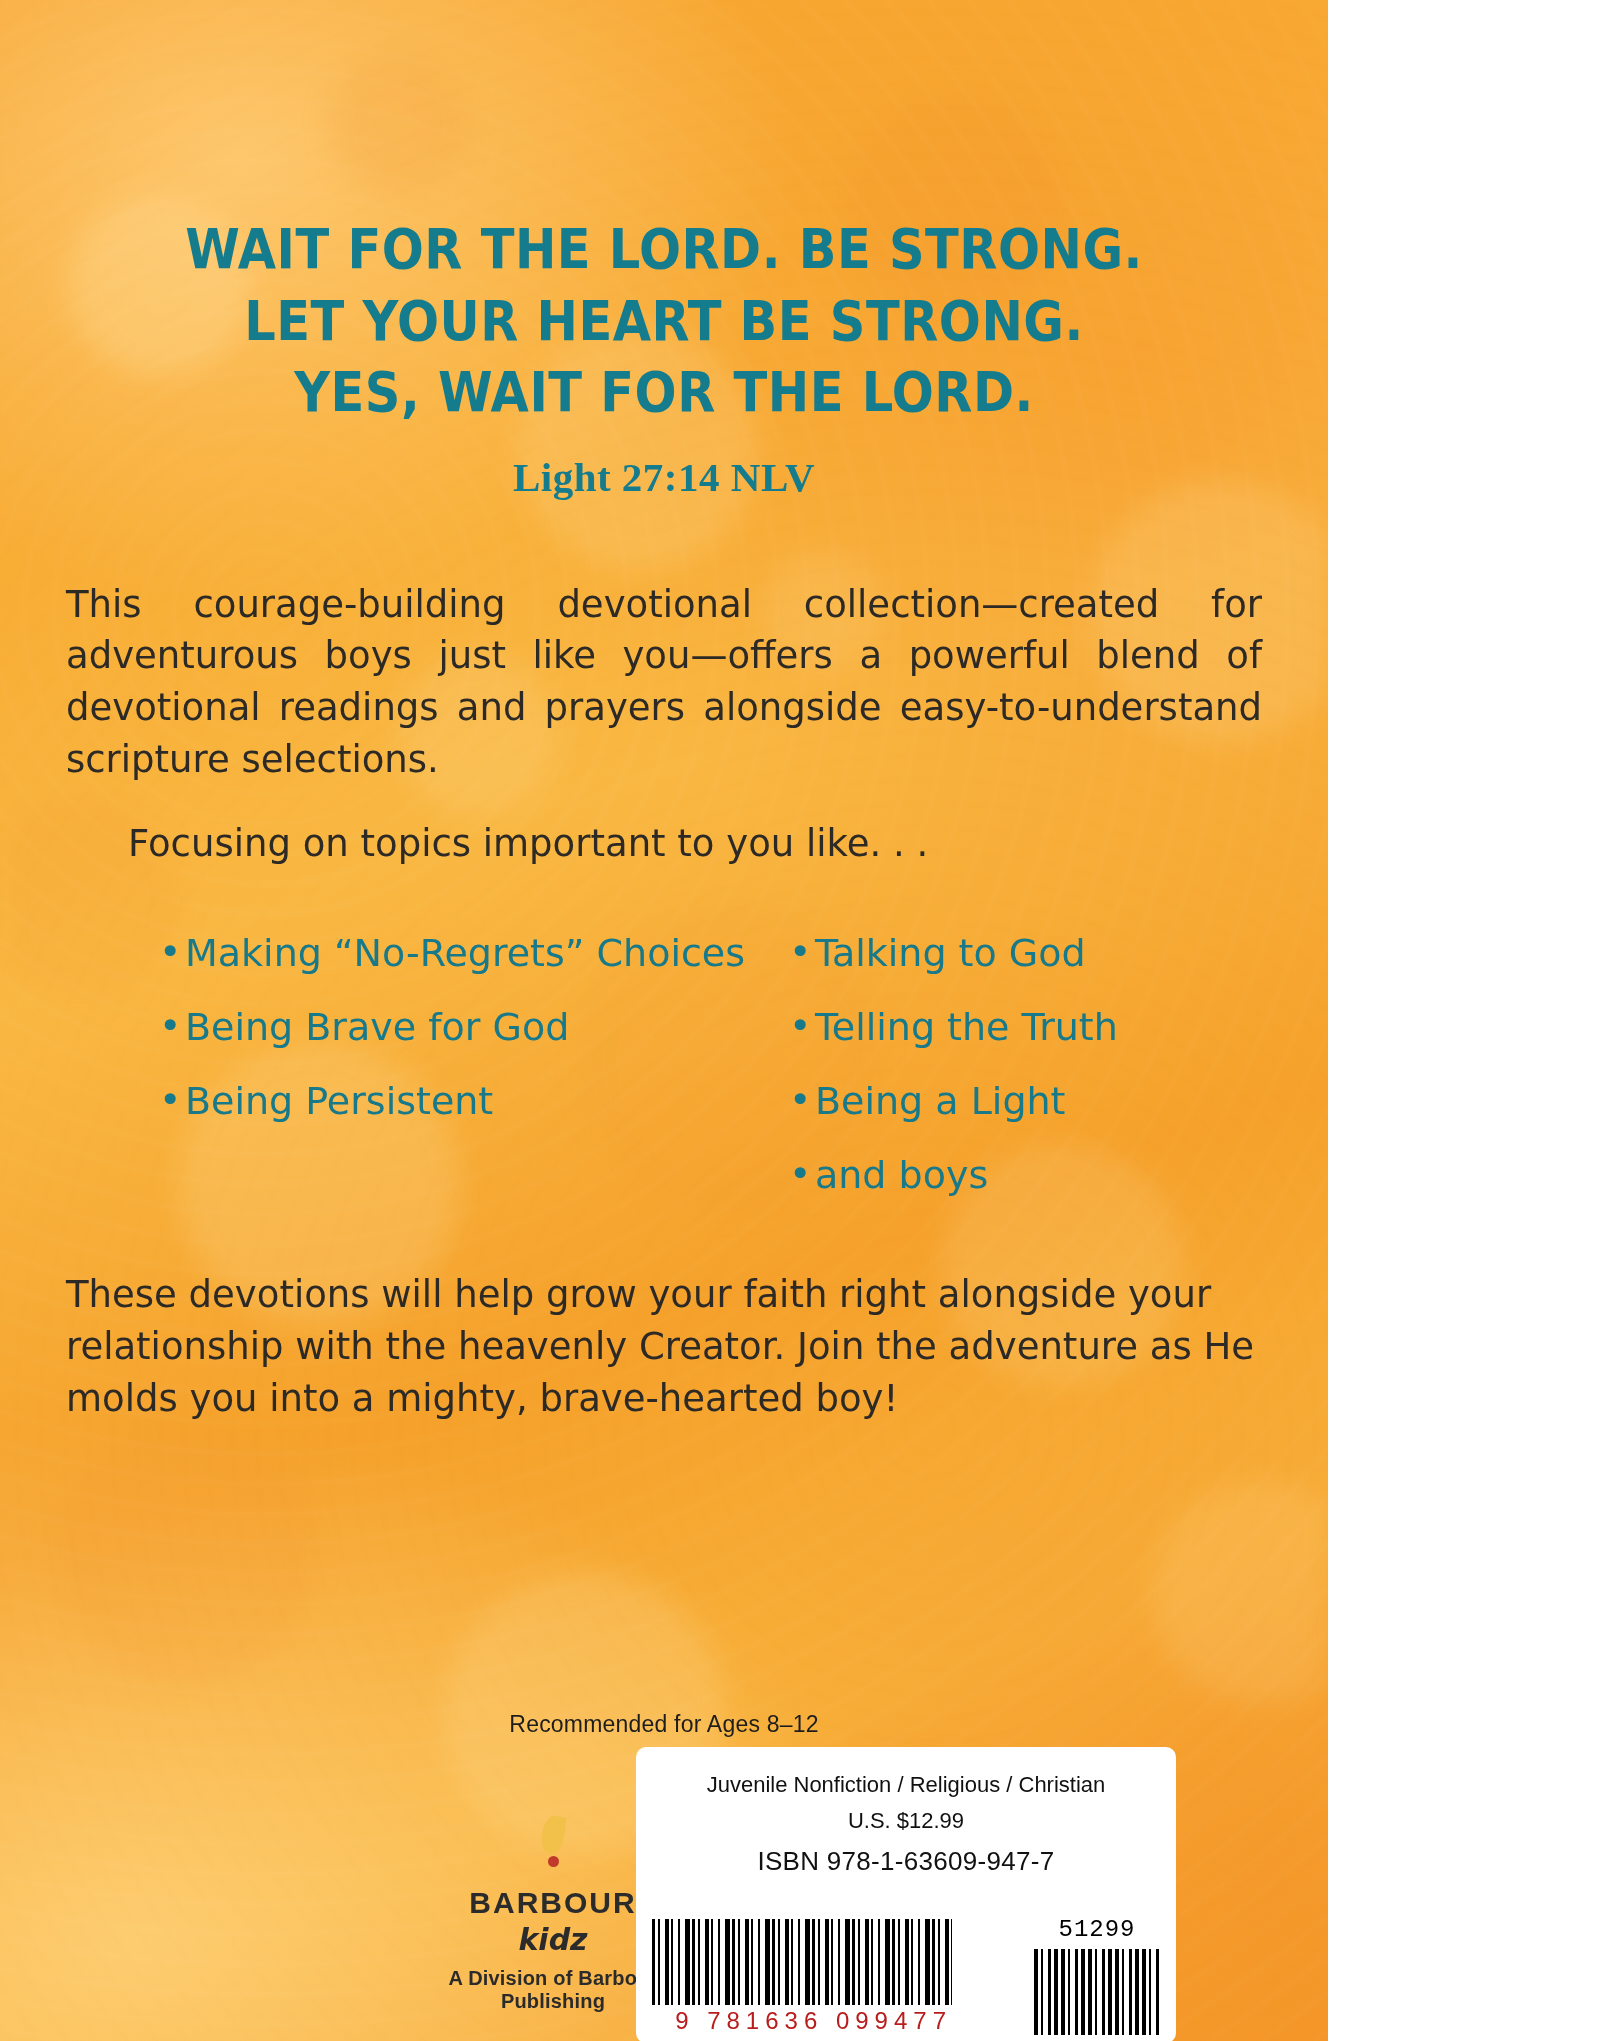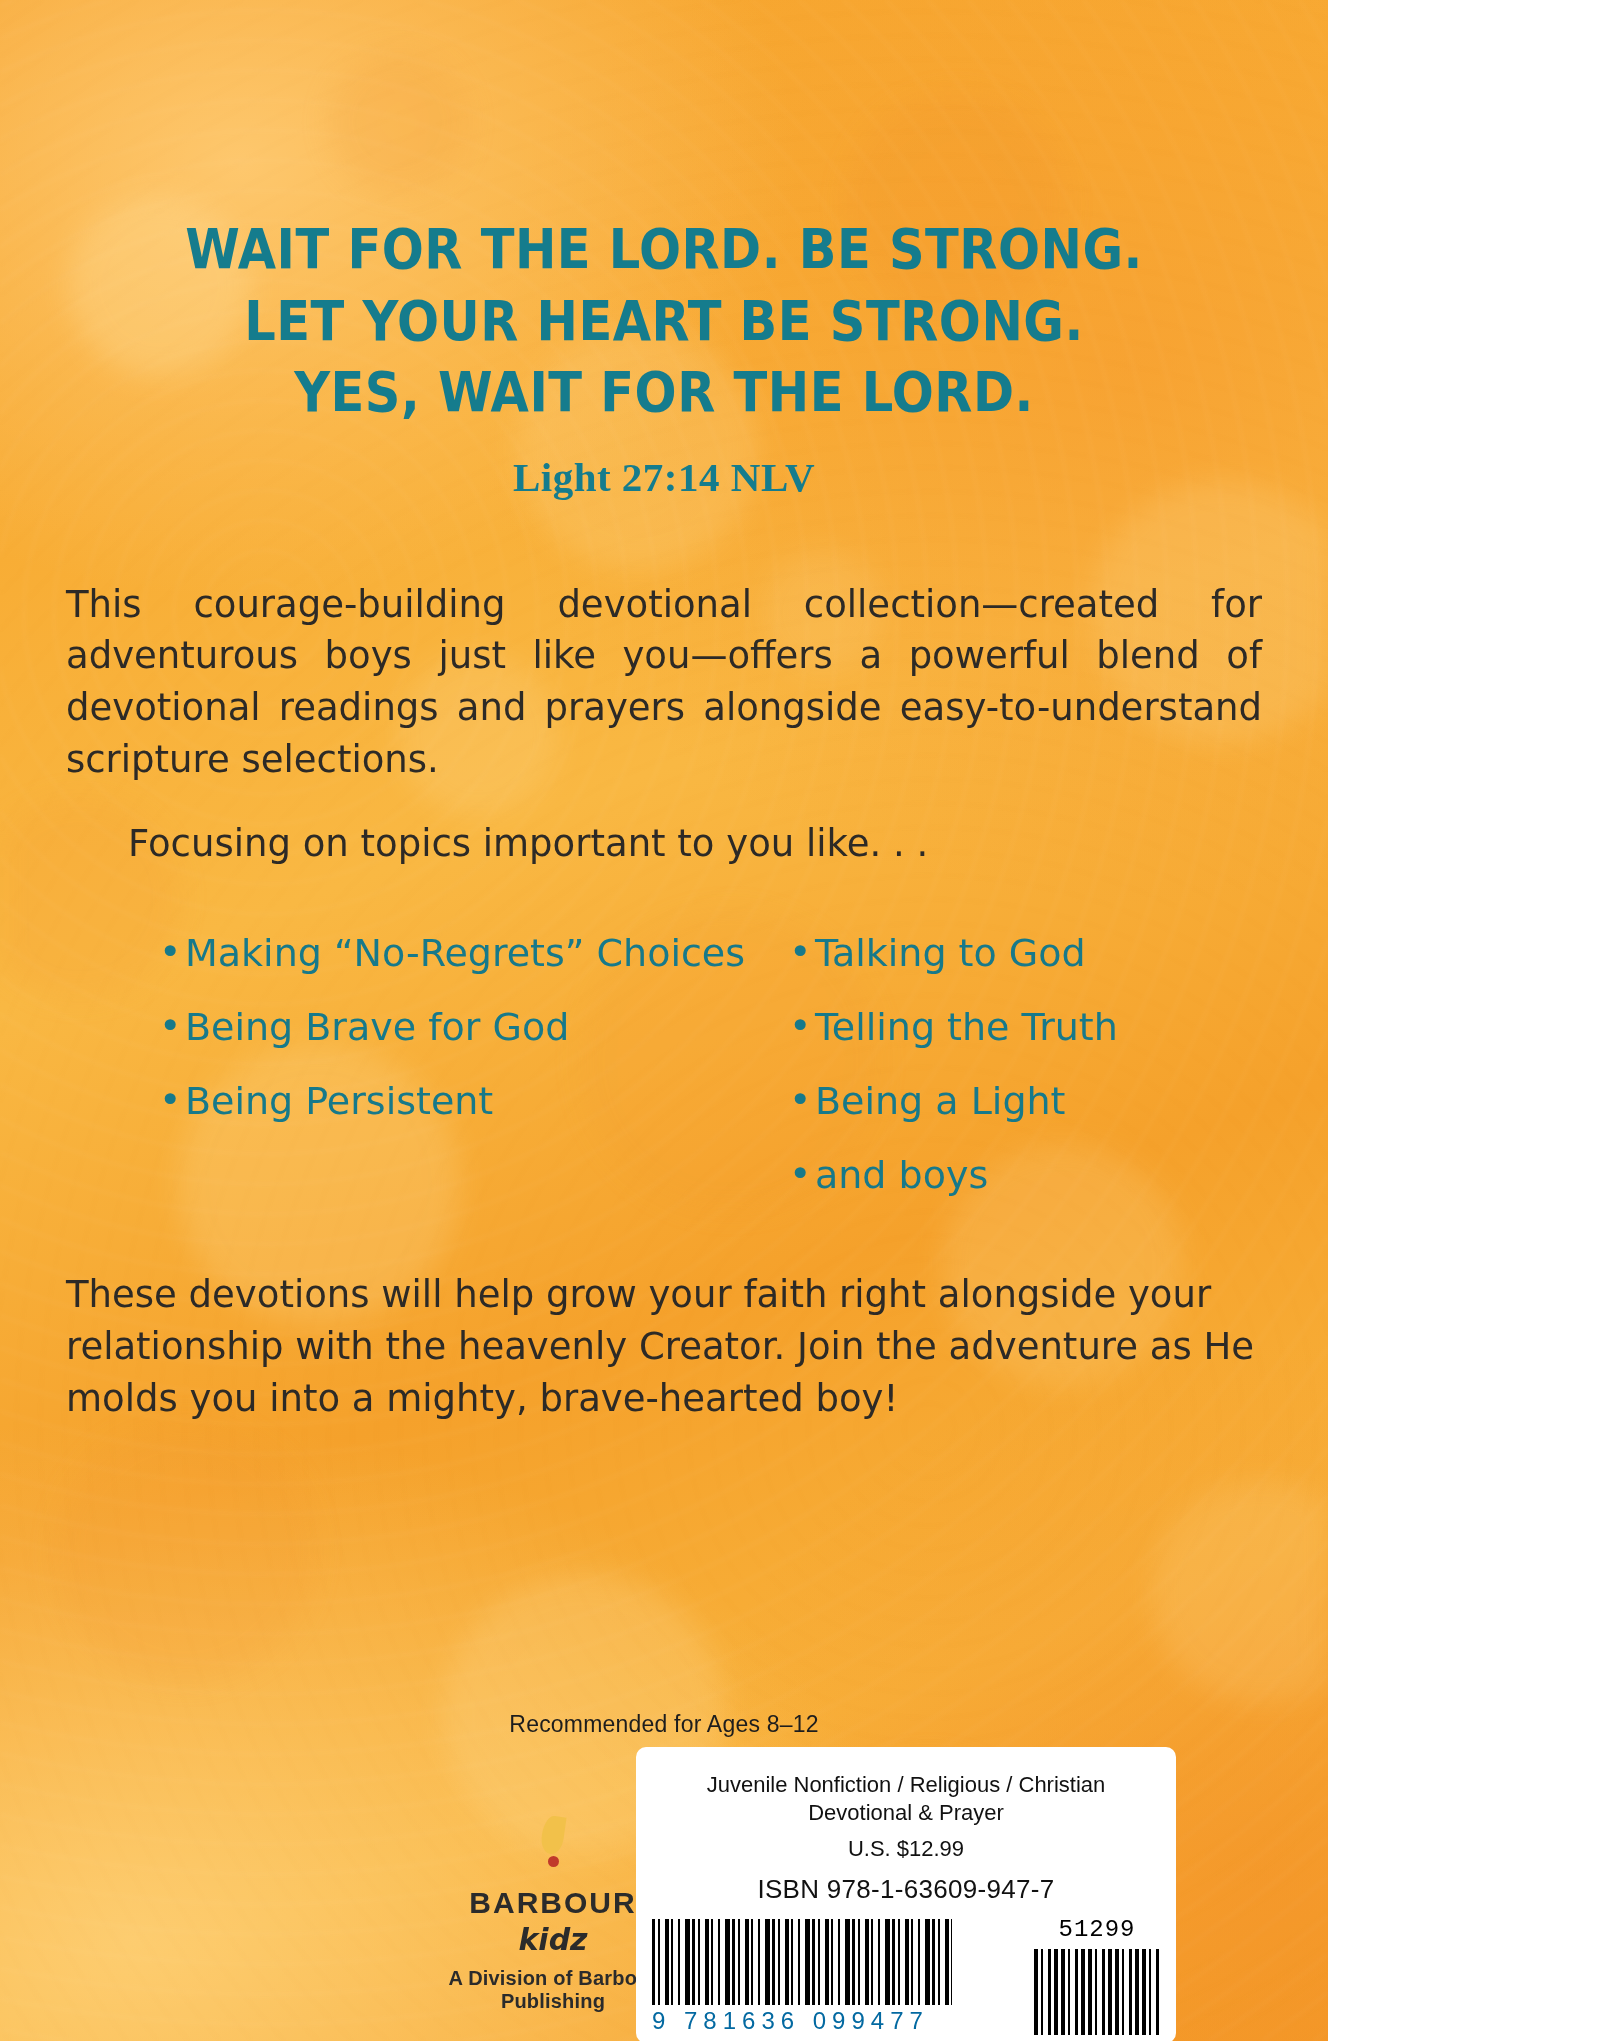--- a/index.html
+++ b/index.html
@@ -205,23 +205,23 @@
     width: 126px;
     height: 86px;
     background-image: repeating-linear-gradient(90deg,
       #000 0 4px, #fff 4px 7px, #000 7px 9px, #fff 9px 14px,
       #000 14px 17px, #fff 17px 20px, #000 20px 24px, #fff 24px 27px);
   }
   .bc-digits {
     font-family: "Liberation Sans", sans-serif;
     font-size: 24px;
     letter-spacing: 6px;
-    color: #0369a1;
+    color: #b91c1c;
     margin-top: 2px;
-    text-align: left;
+    text-align: right;
   }
   .bc-side-num {
     font-family: Liberation Mono, monospace;
     font-size: 24px;
     color: #000;
     text-align: center;
     margin-bottom: 6px;
     letter-spacing: 1px;
   }
 
@@ -333,21 +333,20 @@
         <div class="f2"></div>
       </div>
       <div class="pub-name">BARBOUR</div>
       <div class="pub-kidz">kidz</div>
       <div class="pub-div">A Division of Barbour Publishing</div>
     </div>
 
     <div class="isbn-box">
       <div class="isbn-meta">
         <div>Juvenile Nonfiction / Religious / Christian</div>
-        <div>Devotional &amp; Prayer</div>
         <div class="isbn-price">U.S. $12.99</div>
         <div class="isbn-num">ISBN 978-1-63609-947-7</div>
       </div>
       <div class="barcodes">
         <div class="bc-main">
           <div class="bars"></div>
           <div class="bc-digits">9  781636  099477</div>
         </div>
         <div>
           <div class="bc-side-num">51299</div>

